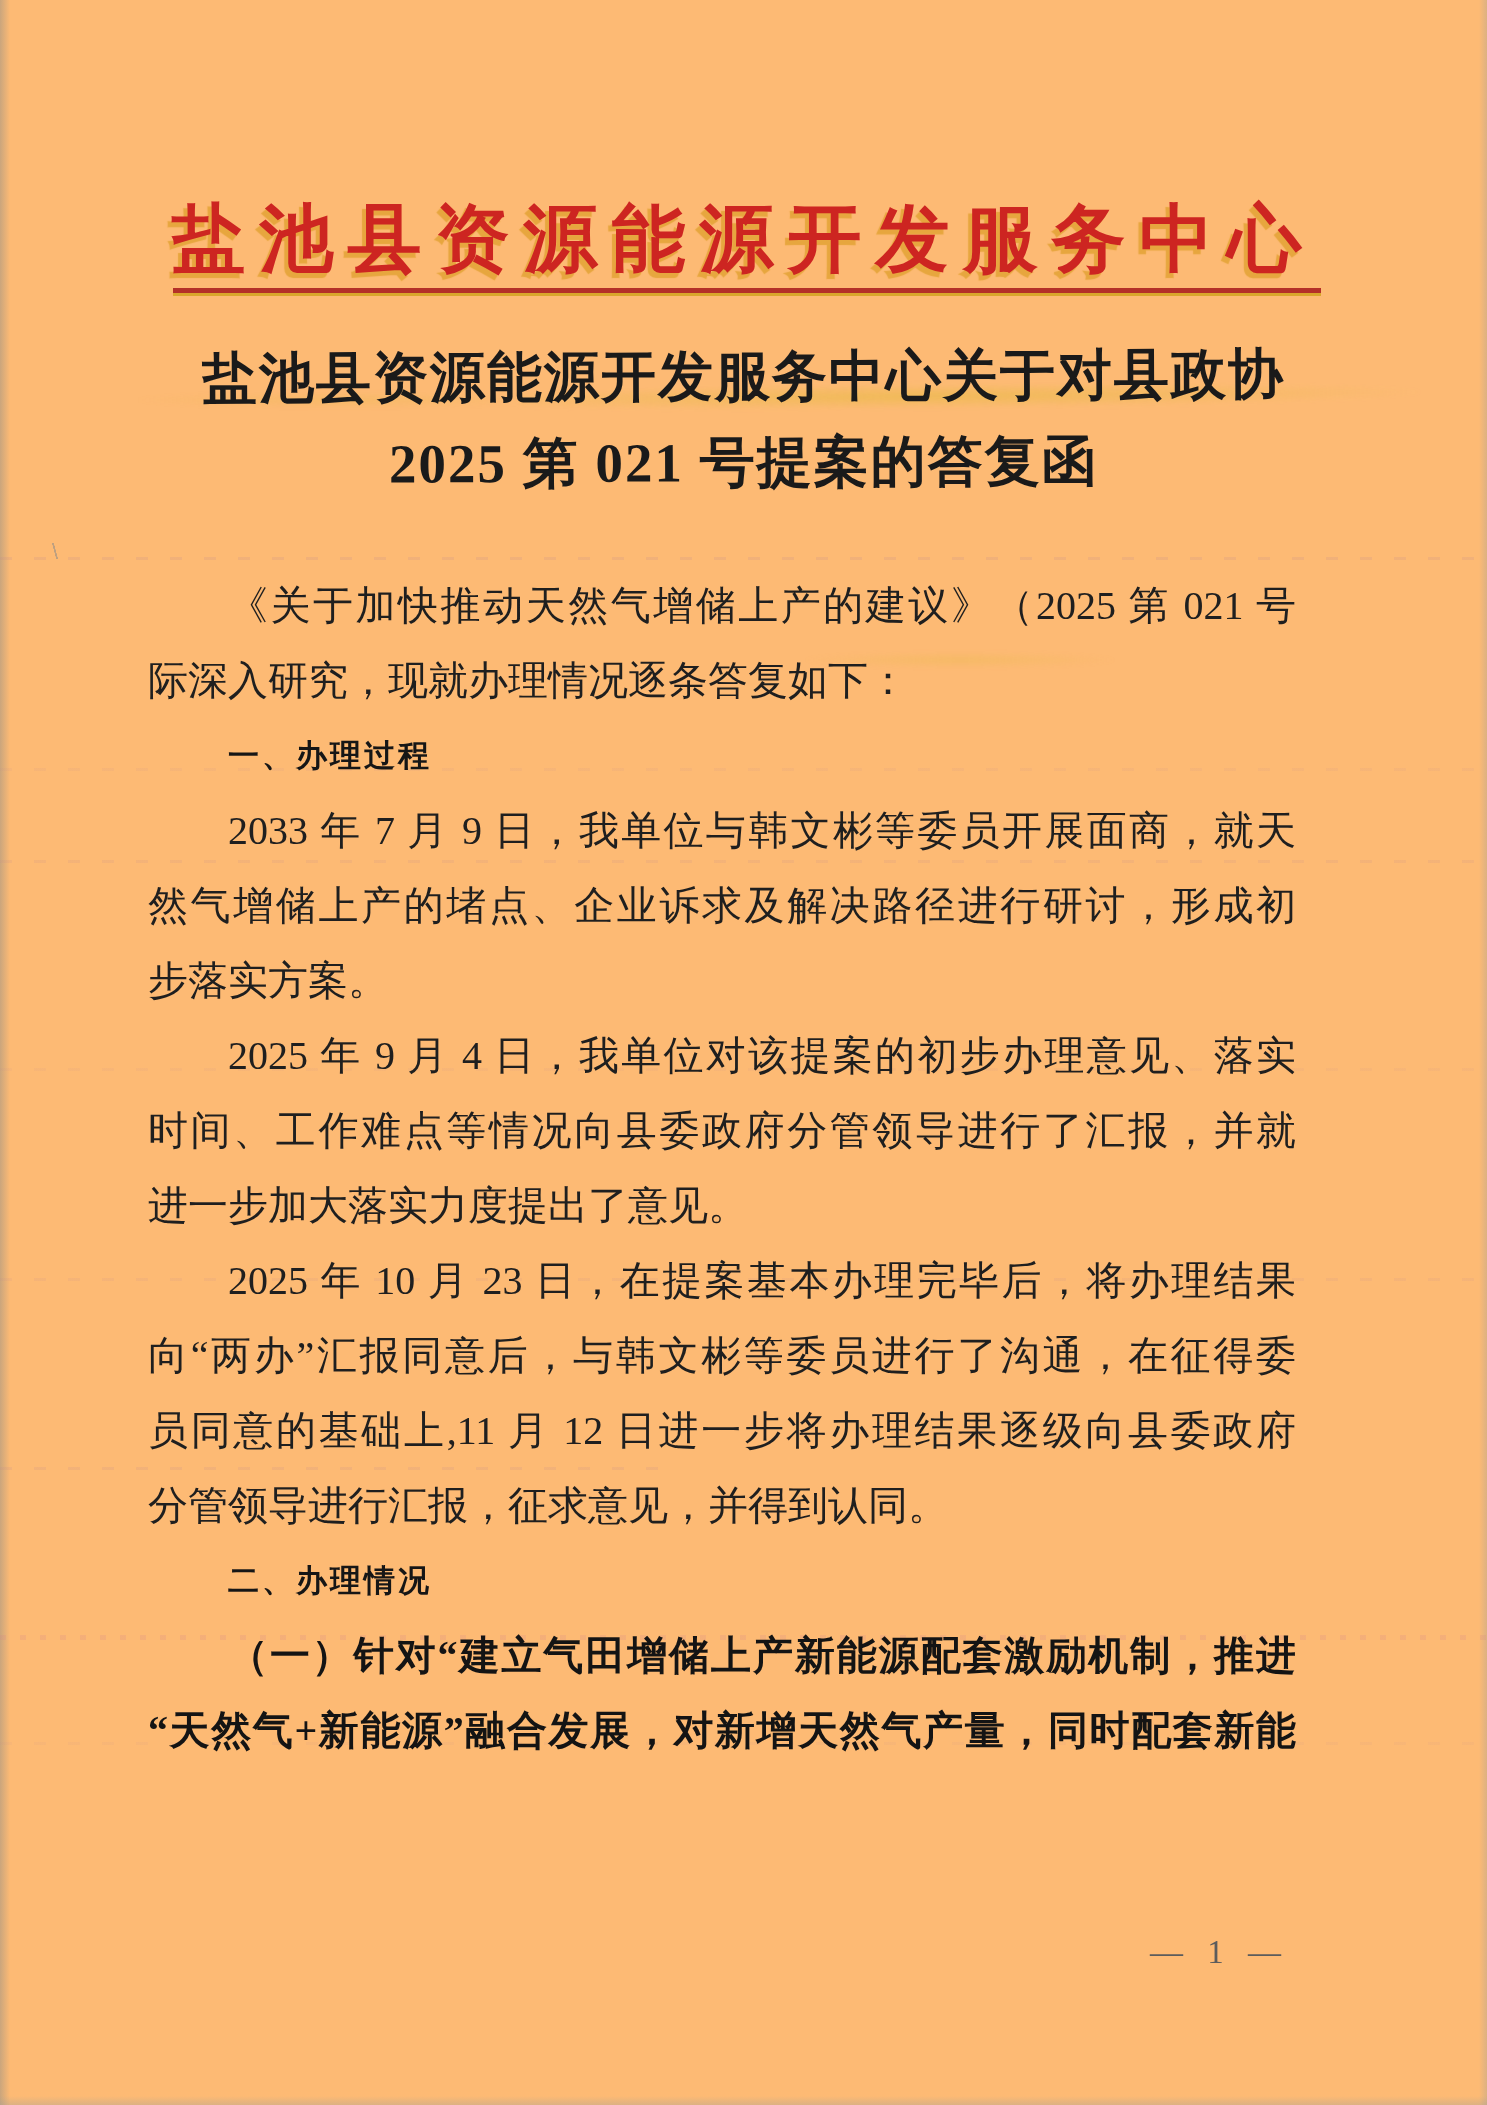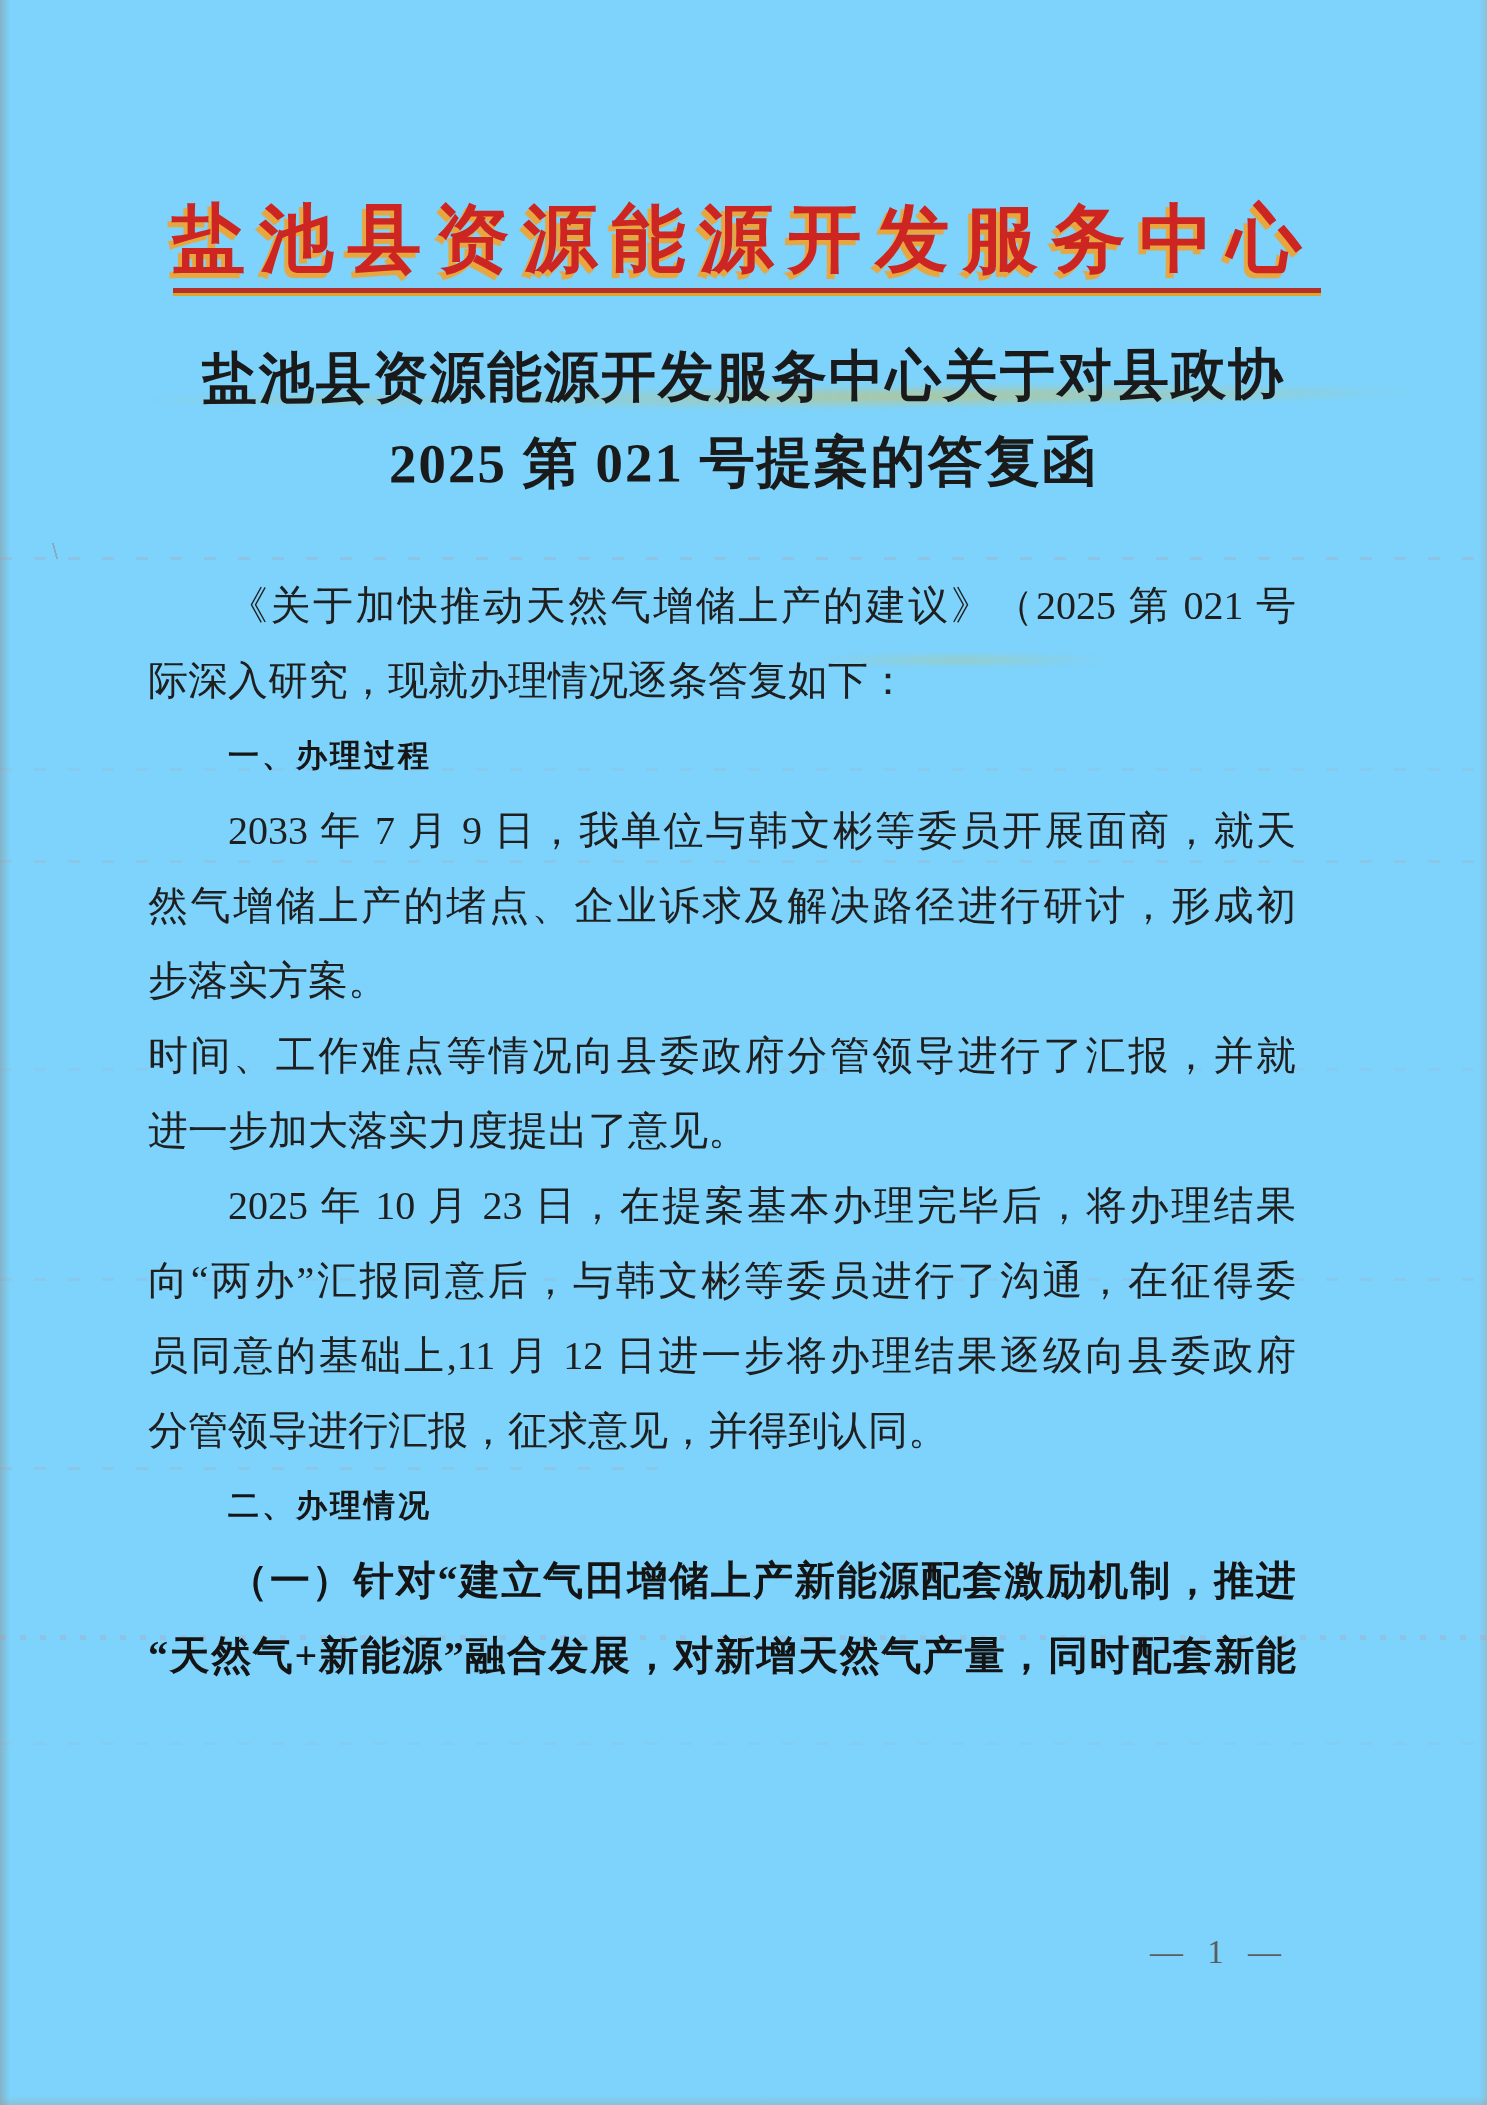--- a/index.html
+++ b/index.html
@@ -1,20 +1,20 @@
 <!DOCTYPE html>
 <html><head>
 <meta charset="utf-8">
 <style>
   html,body{margin:0;padding:0;background:#e9e8e4;}
   .page{
     position:relative;
     width:1487px;height:2105px;
     margin:0 auto;
-    background:#7dd3fc;
+    background:#fdba74;
     overflow:hidden;
     font-family:"Liberation Serif","DejaVu Serif",serif;
     color:#222;
   }
   
   .banner{
     position:absolute;top:190px;left:0;width:100%;
     text-align:center;white-space:nowrap;
     font-family:"DejaVu Serif","Liberation Serif",serif;
     font-weight:700;font-size:74px;letter-spacing:14px;
@@ -111,20 +111,21 @@
   <div class="artifact a8"></div>
   <div class="speck"></div>
 
   <div class="body-text">
     <div class="line indent fill">《关于加快推动天然气增储上产的建议》（2025 第 021 号</div>
     <div class="line">际深入研究，现就办理情况逐条答复如下：</div>
     <div class="line indent h-sans">一、办理过程</div>
     <div class="line indent fill">2033 年 7 月 9 日，我单位与韩文彬等委员开展面商，就天</div>
     <div class="line fill">然气增储上产的堵点、企业诉求及解决路径进行研讨，形成初</div>
     <div class="line">步落实方案。</div>
+    <div class="line indent fill">2025 年 9 月 4 日，我单位对该提案的初步办理意见、落实</div>
     <div class="line fill">时间、工作难点等情况向县委政府分管领导进行了汇报，并就</div>
     <div class="line">进一步加大落实力度提出了意见。</div>
     <div class="line indent fill">2025 年 10 月 23 日，在提案基本办理完毕后，将办理结果</div>
     <div class="line fill">向“两办”汇报同意后，与韩文彬等委员进行了沟通，在征得委</div>
     <div class="line fill">员同意的基础上,11 月 12 日进一步将办理结果逐级向县委政府</div>
     <div class="line">分管领导进行汇报，征求意见，并得到认同。</div>
     <div class="line indent h-sans">二、办理情况</div>
     <div class="line indent fill b-serif">（一）针对“建立气田增储上产新能源配套激励机制，推进</div>
     <div class="line fill b-serif">“天然气+新能源”融合发展，对新增天然气产量，同时配套新能</div>
   </div>

